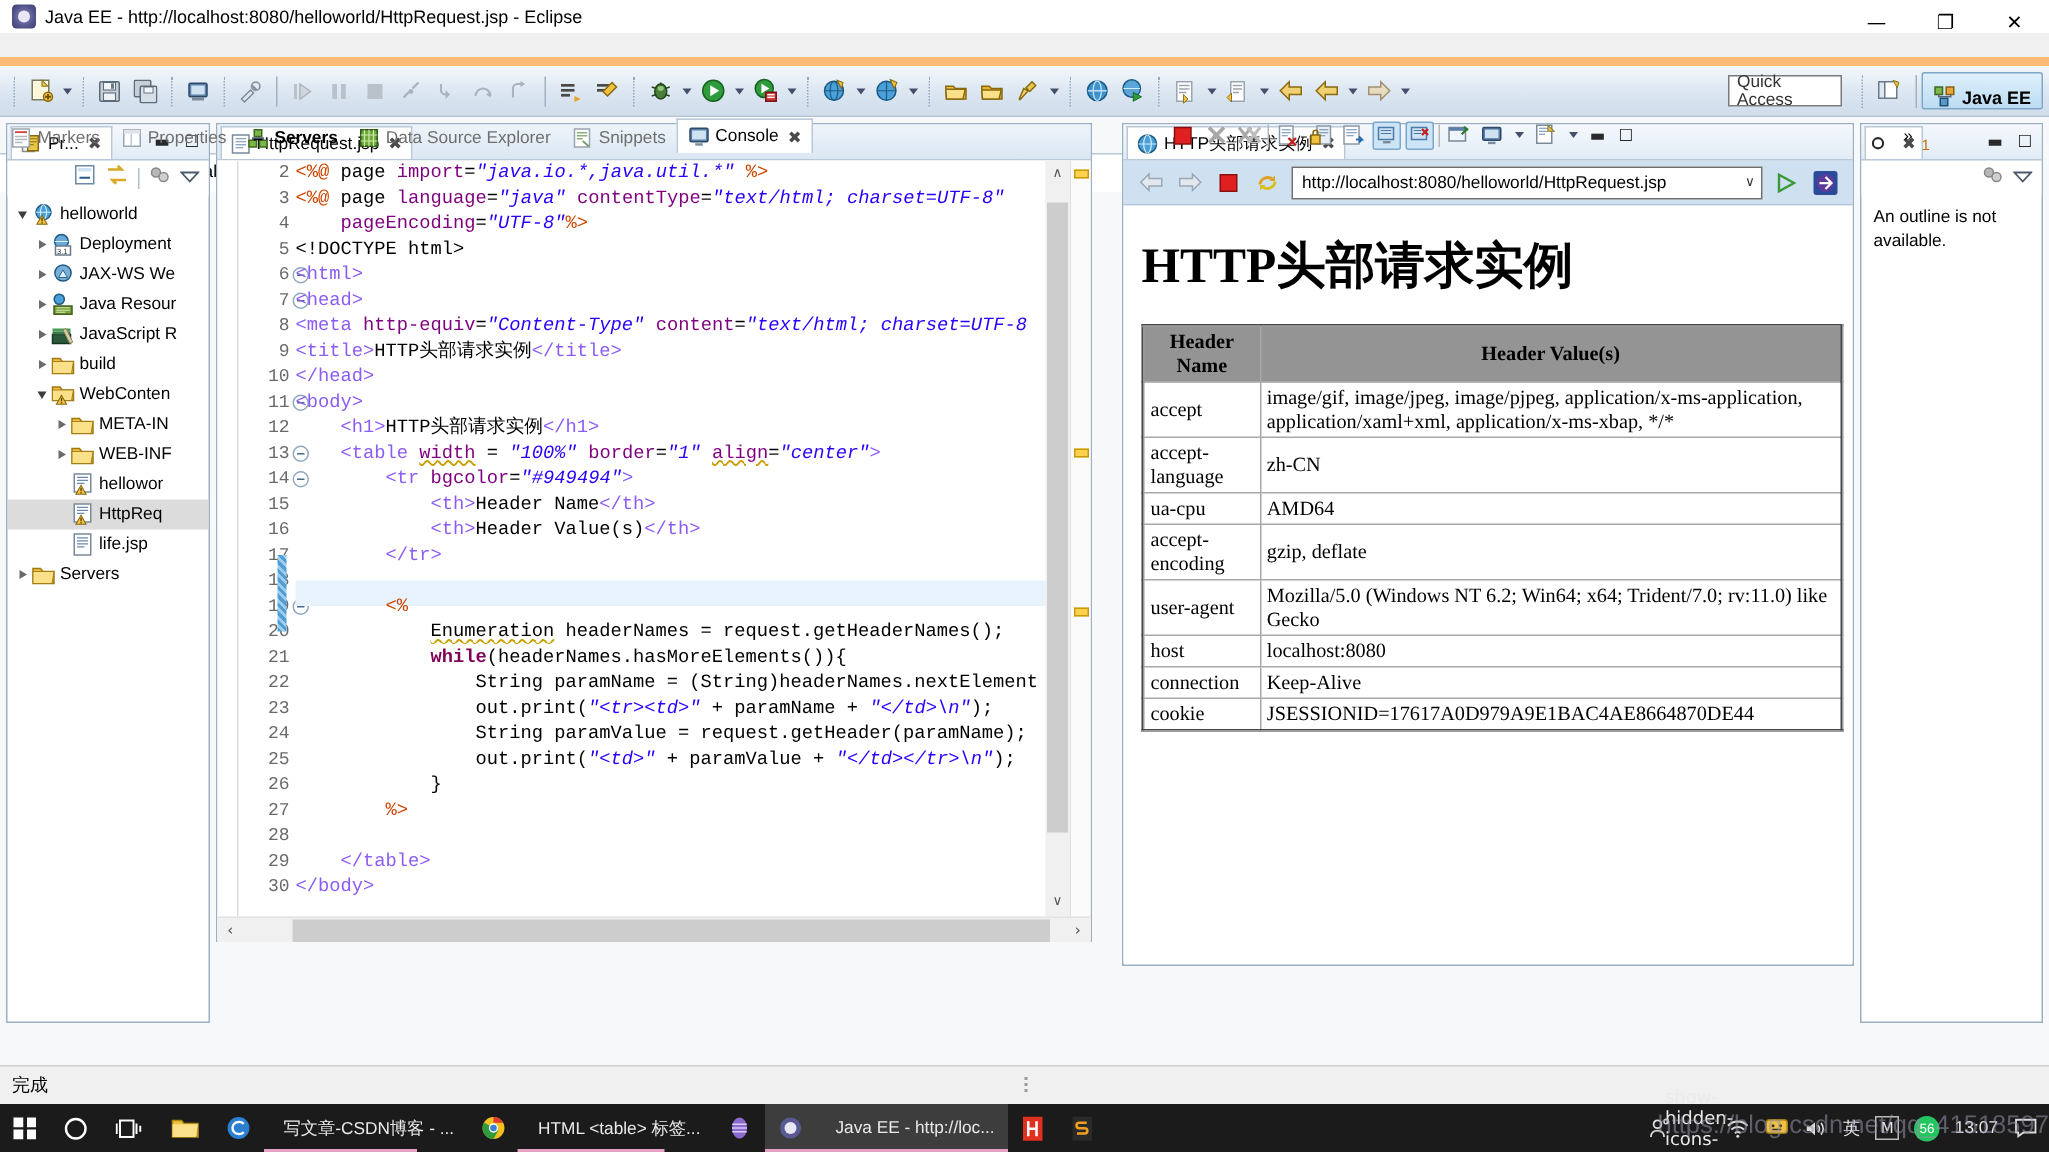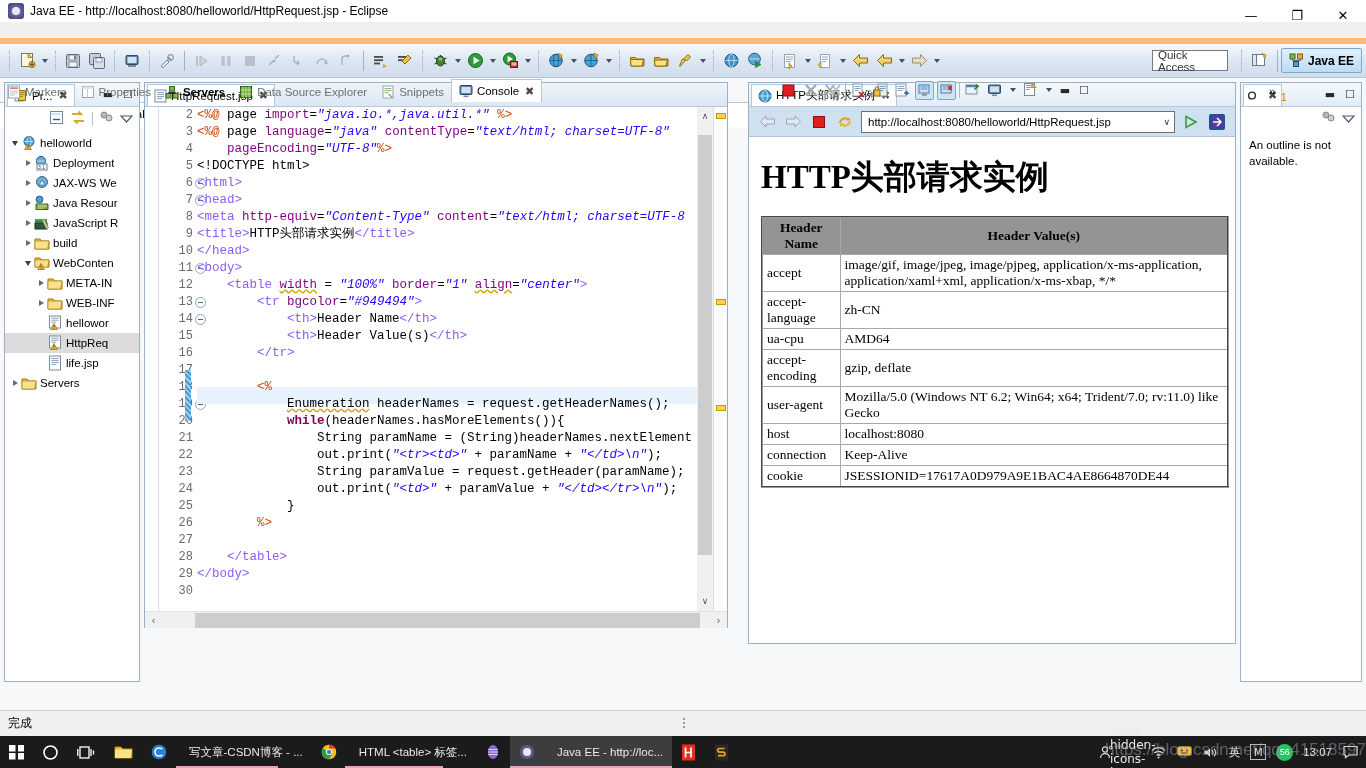--- a/index.html
+++ b/index.html
@@ -75,21 +75,21 @@
     background:#fff; border:1px solid #7a7a7a; font-size:11.5px; color:#333;
     display:flex; align-items:center; padding-left:5px;
   }
   .persp-sep { position:absolute; right:124px; top:6px; height:22px; width:1px; border-left:1px dotted #95a9bd;}
   .persp-open { position:absolute; right:96px; top:5px; width:22px; height:22px; display:flex; align-items:center; justify-content:center;}
   .persp-sep2 { position:absolute; right:88px; top:6px; height:22px; width:1px; border-left:1px solid #9fb2c4;}
   .persp-tab {
     position:absolute; right: 4px; top: 4px; height: 25px;
     background: linear-gradient(to bottom,#dff0fb,#bcdcf3);
     border:1px solid #7fa8c8; border-radius:2px;
-    display:flex; align-items:center; gap:4px; padding: 0 7px;
+    display:flex; align-items:flex-end; gap:4px; padding: 0 7px;
     font-size:12px; color:#000; font-weight:bold;
   }
 
   
   .workbench {
     position:absolute; left:0; top:78px; width:1366px; height:632px;
     background:#f6f8fa;
   }
 
   
@@ -775,20 +775,21 @@
             <div class="cline"><span class="t-jsp">&lt;%@</span> <span class="t-dir">page</span> <span class="t-attr">import</span>=<span class="t-str">"java.io.*,java.util.*"</span> <span class="t-jsp">%&gt;</span></div>
             <div class="cline"><span class="t-jsp">&lt;%@</span> <span class="t-dir">page</span> <span class="t-attr">language</span>=<span class="t-str">"java"</span> <span class="t-attr">contentType</span>=<span class="t-str">"text/html; charset=UTF-8"</span></div>
             <div class="cline">    <span class="t-attr">pageEncoding</span>=<span class="t-str">"UTF-8"</span><span class="t-jsp">%&gt;</span></div>
             <div class="cline"><span class="t-plain">&lt;!DOCTYPE html&gt;</span></div>
             <div class="cline"><span class="t-tag">&lt;html&gt;</span></div>
             <div class="cline"><span class="t-tag">&lt;head&gt;</span></div>
             <div class="cline"><span class="t-tag">&lt;meta</span> <span class="t-attr">http-equiv</span>=<span class="t-str">"Content-Type"</span> <span class="t-attr">content</span>=<span class="t-str">"text/html; charset=UTF-8</span></div>
             <div class="cline"><span class="t-tag">&lt;title&gt;</span><span class="t-txt">HTTP头部请求实例</span><span class="t-tag">&lt;/title&gt;</span></div>
             <div class="cline"><span class="t-tag">&lt;/head&gt;</span></div>
             <div class="cline"><span class="t-tag">&lt;body&gt;</span></div>
+            <div class="cline">    <span class="t-tag">&lt;h1&gt;</span><span class="t-txt">HTTP头部请求实例</span><span class="t-tag">&lt;/h1&gt;</span></div>
             <div class="cline">    <span class="t-tag">&lt;table</span> <span class="t-attr t-sq">width</span> = <span class="t-str">"100%"</span> <span class="t-attr">border</span>=<span class="t-str">"1"</span> <span class="t-attr t-sq">align</span>=<span class="t-str">"center"</span><span class="t-tag">&gt;</span></div>
             <div class="cline">        <span class="t-tag">&lt;tr</span> <span class="t-attr">bgcolor</span>=<span class="t-str">"#949494"</span><span class="t-tag">&gt;</span></div>
             <div class="cline">            <span class="t-tag">&lt;th&gt;</span><span class="t-txt">Header Name</span><span class="t-tag">&lt;/th&gt;</span></div>
             <div class="cline">            <span class="t-tag">&lt;th&gt;</span><span class="t-txt">Header Value(s)</span><span class="t-tag">&lt;/th&gt;</span></div>
             <div class="cline">        <span class="t-tag">&lt;/tr&gt;</span></div>
             <div class="cline">&nbsp;</div>
             <div class="cline">        <span class="t-jsp">&lt;%</span></div>
             <div class="cline">            <span class="t-plain t-sq">Enumeration</span> headerNames = request.getHeaderNames();</div>
             <div class="cline">            <span class="t-kw">while</span>(headerNames.hasMoreElements()){</div>
             <div class="cline">                String paramName = (String)headerNames.nextElement</div>

